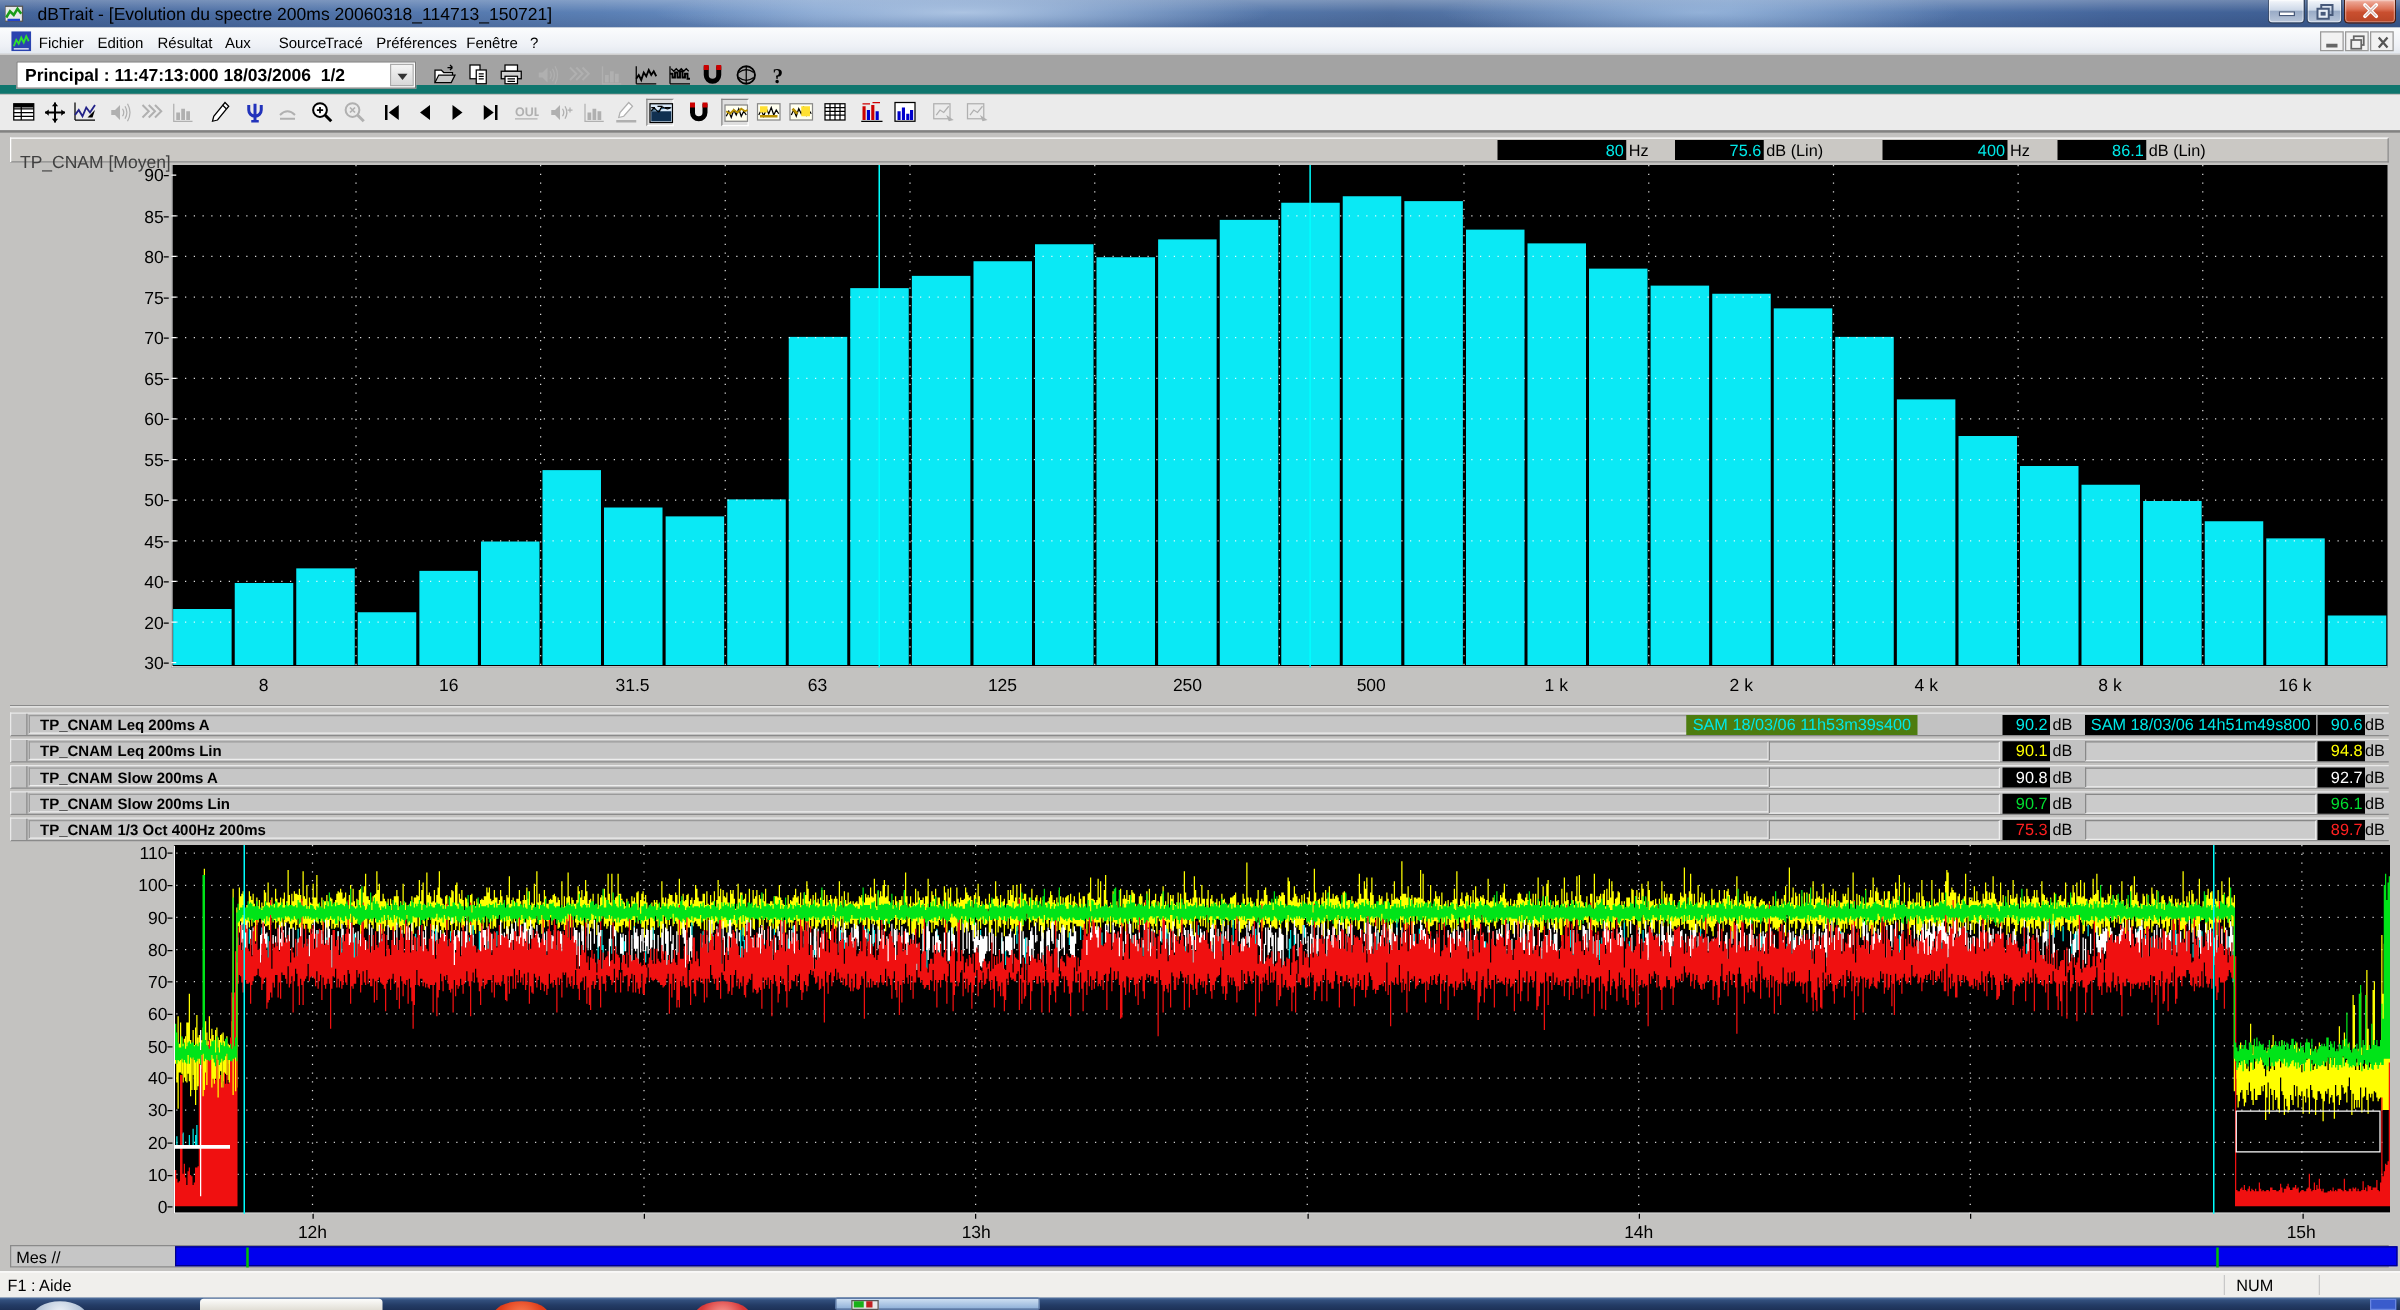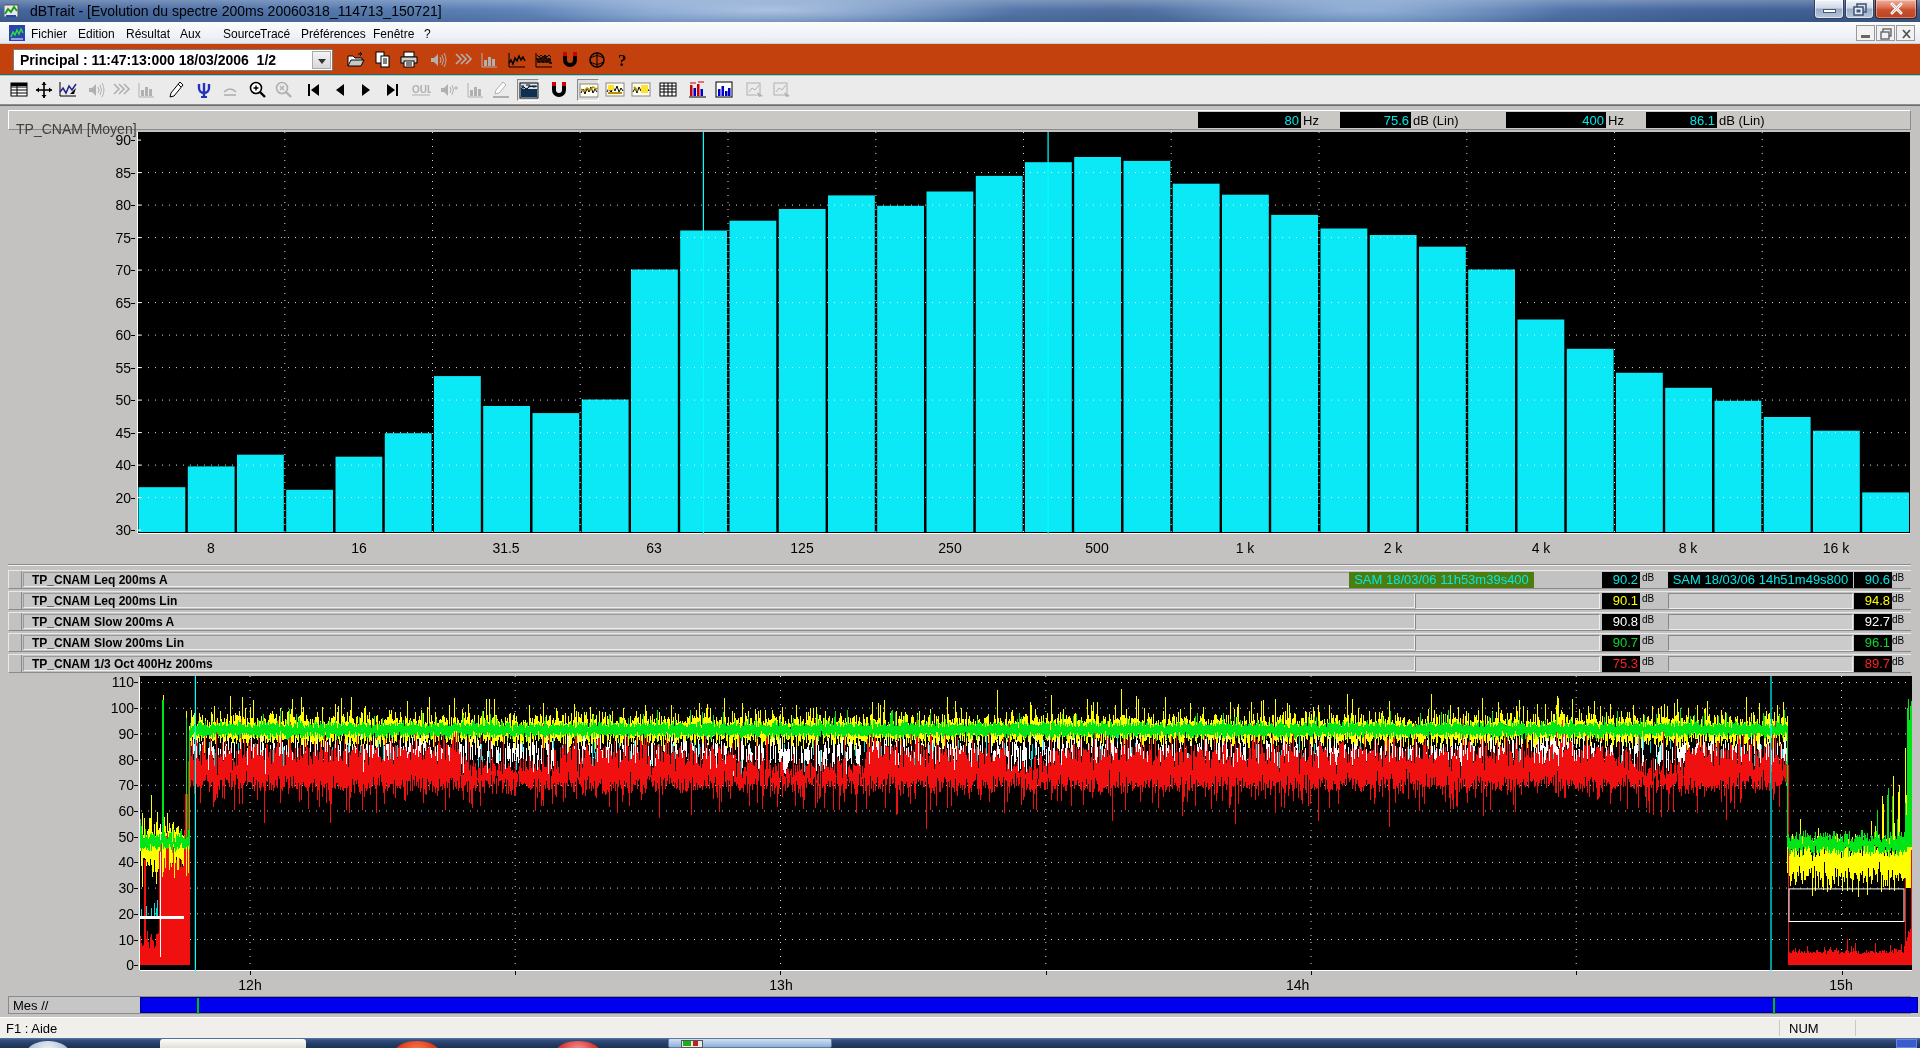--- a/index.html
+++ b/index.html
@@ -5,21 +5,21 @@
        font-family:"Liberation Sans", sans-serif; background:#c3c2c0; }
 .lab { position:absolute; font-size:14px; color:#000; }
 .trow { position:absolute; left:8px; width:1903px; height:19px; background:#c2c2c2;
         border-top:1px solid #e9e9e9; border-left:1px solid #e9e9e9;
         border-bottom:1px solid #8a8a8a; font-size:12px; }
 .tcell0 { position:absolute; left:0; top:0; width:13px; height:17px; border-right:1px solid #8a8a8a; }
 .tname { position:absolute; left:14px; top:1px; width:1392px; height:15px; line-height:15px;
          border:1px solid #9a9a9a; border-right-color:#eee; border-bottom-color:#eee; background:#c6c6c6;font-weight:bold; }
 .tdate { position:absolute; top:1px; width:185px; height:16px; font-size:13px; text-align:center; }
 .tval  { position:absolute; top:1px; width:38px; height:16px; background:#000; font-size:13px; text-align:right; padding-right:2px; }
-.tdb   { position:absolute; top:1px; font-size:10px; color:#000; }
+.tdb   { position:absolute; top:1px; font-size:13px; color:#000; }
 </style></head>
 <body>
 
 <div style="position:absolute;left:0;top:0;width:1920px;height:22px;
   background:linear-gradient(90deg,#44659b,#5b80b5 25%,#6f94c7 34%,#5a7fb4 46%,#4f6fa0 58%,#6288bc 72%,#45669c 88%,#3c5c90);overflow:hidden">
   <div style="position:absolute;left:0;top:0;width:100%;height:100%;background:linear-gradient(180deg,rgba(255,255,255,.25),rgba(255,255,255,0) 45%,rgba(0,0,30,.12))"></div>
   <div style="position:absolute;left:520px;top:-10px;width:500px;height:40px;background:radial-gradient(ellipse at center,rgba(190,210,235,.8),rgba(190,210,235,0) 70%)"></div>
   <div style="position:absolute;left:1150px;top:-12px;width:420px;height:44px;background:radial-gradient(ellipse at center,rgba(180,205,235,.6),rgba(180,205,235,0) 70%)"></div>
   <div style="position:absolute;left:4px;top:3px;width:16px;height:16px">
     <svg width="16" height="16">
@@ -70,21 +70,21 @@
     </div>
   <div style="position:absolute;left:1876px;top:3px;width:19px;height:16px;background:#f2f2f2;border:1px solid #999"><svg width="19" height="16">
         <rect x="6" y="3" width="8" height="7" fill="none" stroke="#666" stroke-width="1.4"></rect>
         <rect x="4" y="6" width="8" height="7" fill="#f2f2f2" stroke="#666" stroke-width="1.4"></rect>
       </svg></div>
   <div style="position:absolute;left:1896px;top:3px;width:19px;height:16px;background:#f2f2f2;border:1px solid #999"><svg width="19" height="16">
         <path d="M6 4 L13 12 M13 4 L6 12" stroke="#555" stroke-width="1.8"></path>
       </svg></div>
 </div>
 
-<div style="position:absolute;left:0;top:44px;width:1920px;height:31px;background:#c2410c;border-bottom:1px solid #0f766e">
+<div style="position:absolute;left:0;top:44px;width:1920px;height:31px;background:#a3a3a3;border-bottom:7px solid #0f766e">
   <div style="position:absolute;left:13px;top:5px;width:320px;height:22px;background:#fff;border:1px solid #7a7a7a;font-size:14px;font-weight:bold;padding:2px 0 0 6px">Principal : 11:47:13:000 18/03/2006&nbsp;&nbsp;1/2
     <div style="position:absolute;right:1px;top:1px;width:19px;height:18px;background:linear-gradient(180deg,#f4f4f4,#d8d8d8);border:1px solid #aaa">
         <div style="position:absolute;left:5px;top:7px;border-left:4px solid transparent;border-right:4px solid transparent;border-top:5px solid #333"></div>
       </div>
   </div>
   <div style="position:absolute;left:345px;top:5px;width:22px;height:22px;padding:1px"><svg width="20" height="20" viewBox="0 0 20 20">
         <path d="M2 16V6h5l2 2h7v2" fill="#fff" stroke="#000"></path>
         <path d="M2 16l3-6h13l-3 6z" fill="#c8c8c8" stroke="#000"></path>
         <path d="M12 4h4M16 4l-2-2M16 4l-2 2" stroke="#000" fill="none"></path>
       </svg></div>
@@ -479,21 +479,21 @@
 <div class="lab" style="right:1786px;top:880px">30</div>
 <div style="position:absolute;left:134px;top:888px;width:4px;height:1px;background:#000"></div>
 <div class="lab" style="right:1786px;top:906px">20</div>
 <div style="position:absolute;left:134px;top:914px;width:4px;height:1px;background:#000"></div>
 <div class="lab" style="right:1786px;top:932px">10</div>
 <div style="position:absolute;left:134px;top:940px;width:4px;height:1px;background:#000"></div>
 <div class="lab" style="right:1786px;top:957px">0</div>
 <div style="position:absolute;left:134px;top:965px;width:4px;height:1px;background:#000"></div>
 <div class="lab" style="left:225px;top:977px;width:50px;text-align:center">12h</div>
 <div class="lab" style="left:756px;top:977px;width:50px;text-align:center">13h</div>
-<div class="lab" style="left:1286px;top:977px;width:50px;">14h</div>
+<div class="lab" style="left:1286px;top:977px;width:50px;text-align:center">14h</div>
 <div class="lab" style="left:1816px;top:977px;width:50px;text-align:center">15h</div>
 <div style="position:absolute;left:250px;top:971px;width:1px;height:4px;background:#000"></div>
 <div style="position:absolute;left:515px;top:971px;width:1px;height:4px;background:#000"></div>
 <div style="position:absolute;left:780px;top:971px;width:1px;height:4px;background:#000"></div>
 <div style="position:absolute;left:1046px;top:971px;width:1px;height:4px;background:#000"></div>
 <div style="position:absolute;left:1311px;top:971px;width:1px;height:4px;background:#000"></div>
 <div style="position:absolute;left:1576px;top:971px;width:1px;height:4px;background:#000"></div>
 <div style="position:absolute;left:1842px;top:971px;width:1px;height:4px;background:#000"></div>
 
 <div style="position:absolute;left:8px;top:996px;width:1903px;height:18px;background:#c6c6c6;border:1px solid #8a8a8a;font-size:13px">

